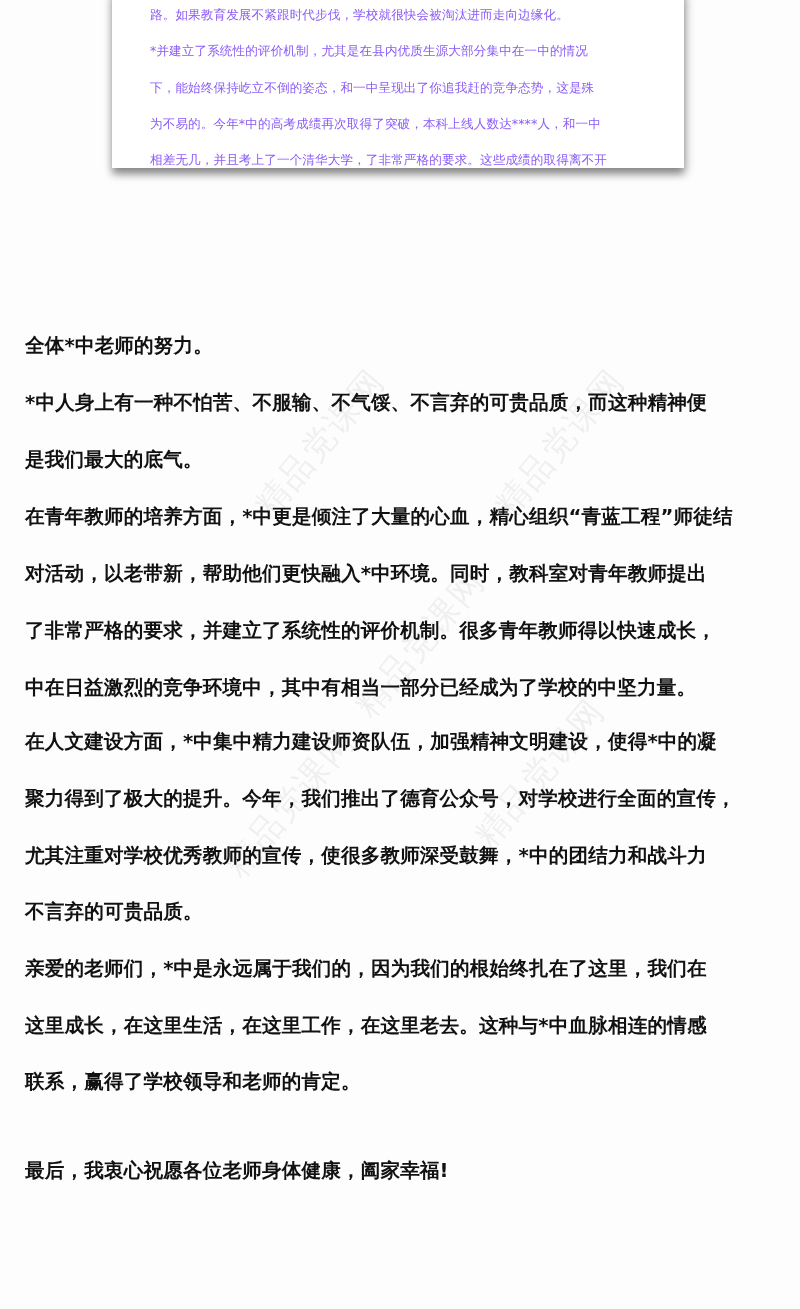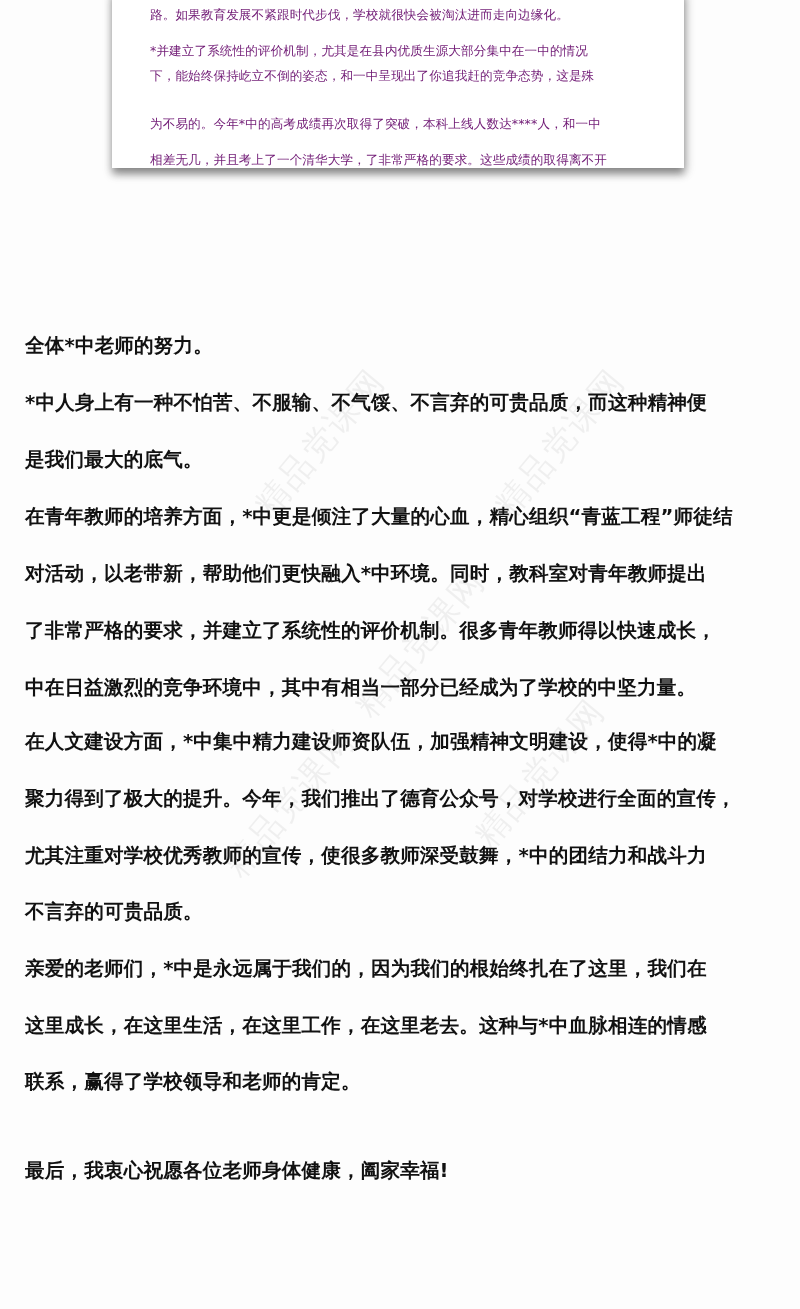--- a/index.html
+++ b/index.html
@@ -9,40 +9,40 @@
     font-family: "DejaVu Sans", "Liberation Sans", sans-serif;
     color: #1a1a1a;
   }
   .preview-card {
     position: absolute; left: 112px; top: -10px; width: 572px; height: 178px;
     background: #ffffff;
     box-shadow: 0 6px 8px rgba(0,0,0,0.38), 2px 4px 10px rgba(0,0,0,0.18);
   }
   .preview-line {
     position: absolute; left: 38px; font-size: 12.6px; line-height: 16px;
-    color: #701a75; white-space: nowrap; letter-spacing: 0.1px;
+    color: #8b5cf6; white-space: nowrap; letter-spacing: 0.1px;
   }
   .body-text { position: absolute; left: 25px; top: 0; width: 760px; }
   .body-line {
     position: absolute; left: 0; font-size: 19.6px; line-height: 26px;
     color: #111; white-space: nowrap; letter-spacing: 0.15px; font-weight: bold;
   }
   .watermark {
     position: absolute; font-size: 34px; color: rgba(0,0,0,0.055);
     transform: rotate(-50deg); transform-origin: center center;
     white-space: nowrap; letter-spacing: 2px; pointer-events: none;
   }
 </style>
 </head>
 <body>
 
 <div class="preview-card">
   <div class="preview-line" style="top:17px">路。如果教育发展不紧跟时代步伐，学校就很快会被淘汰进而走向边缘化。</div>
   <div class="preview-line" style="top:53px">*并建立了系统性的评价机制，尤其是在县内优质生源大部分集中在一中的情况</div>
-  <div class="preview-line" style="top:78px">下，能始终保持屹立不倒的姿态，和一中呈现出了你追我赶的竞争态势，这是殊</div>
+  <div class="preview-line" style="top:90px">下，能始终保持屹立不倒的姿态，和一中呈现出了你追我赶的竞争态势，这是殊</div>
   <div class="preview-line" style="top:126px">为不易的。今年*中的高考成绩再次取得了突破，本科上线人数达****人，和一中</div>
   <div class="preview-line" style="top:162px">相差无几，并且考上了一个清华大学，了非常严格的要求。这些成绩的取得离不开</div>
 </div>
 
 <div class="watermark" style="left:230px; top:420px;">精品党课网</div>
 <div class="watermark" style="left:470px; top:420px;">精品党课网</div>
 <div class="watermark" style="left:330px; top:620px;">精品党课网</div>
 <div class="watermark" style="left:200px; top:780px;">精品党课网</div>
 <div class="watermark" style="left:450px; top:750px;">精品党课网</div>
 

